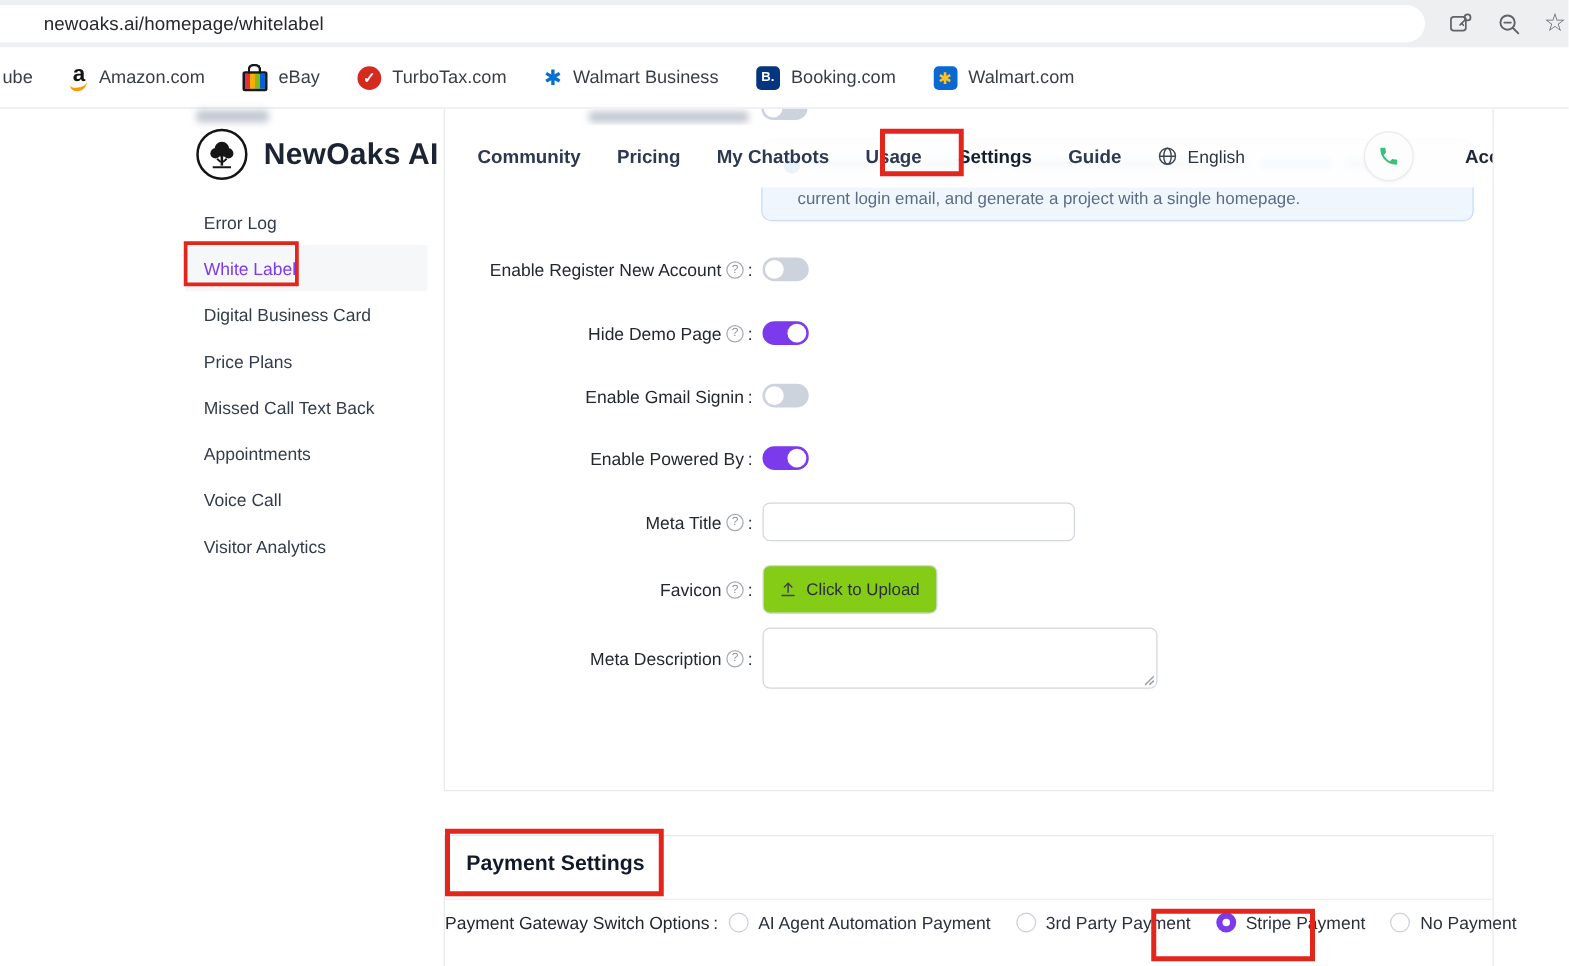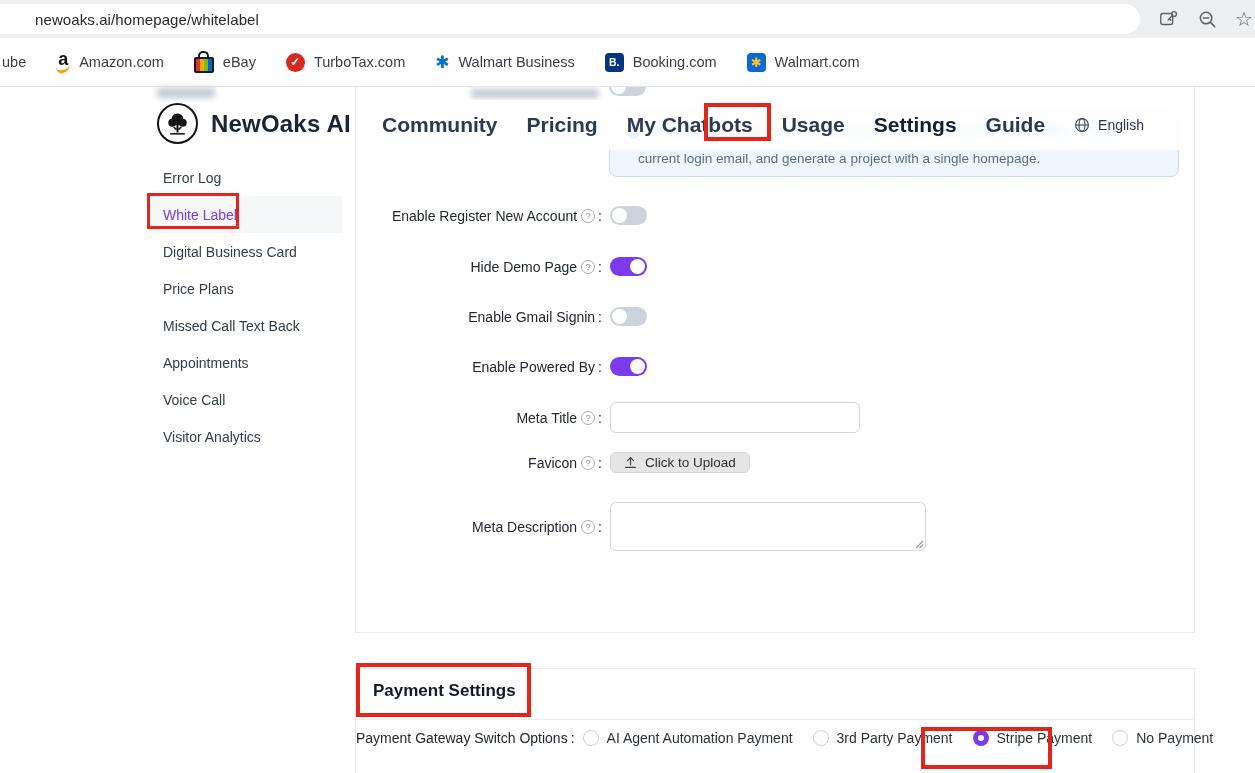--- a/index.html
+++ b/index.html
@@ -65,43 +65,43 @@
 
   
   .alert{position:absolute;left:253px;top:24px;width:570px;height:66px;background:#eff6fe;
          border:1px solid #c5dcf5;border-radius:8px;z-index:1;box-sizing:border-box;}
   .alert-dot{position:absolute;left:17px;top:14px;width:13px;height:13px;border-radius:50%;background:#2f7fe0;}
   .alert-l2{position:absolute;left:28px;top:39px;font-size:13.5px;color:#5d6c85;white-space:nowrap;}
 
   
   .topnav{position:absolute;left:0;top:13px;width:100%;height:50px;background:rgba(255,255,255,.9);
           z-index:2;display:flex;align-items:center;gap:29px;padding:0 4px 0 26px;box-sizing:border-box;}
-  .tn-item{font-size:21px;font-weight:600;color:#2d3950;cursor:pointer;white-space:nowrap;}
+  .tn-item{font-size:15px;font-weight:600;color:#2d3950;cursor:pointer;white-space:nowrap;}
   .tn-item.active{font-weight:700;color:#161f30;}
   .lang{margin-left:auto;display:flex;align-items:center;gap:8px;font-size:14px;font-weight:400;color:#2e3542;cursor:pointer;}
   .phone-badge{margin-left:66px;width:38px;height:38px;border-radius:50%;border:1px solid #e9ebee;
                background:#fdfdfe;display:flex;align-items:center;justify-content:center;
                box-shadow:0 1px 3px rgba(0,0,0,.05);cursor:pointer;flex:none;}
   .account{margin-left:12px;font-size:15px;font-weight:700;color:#1e2637;white-space:nowrap;cursor:pointer;}
 
   
   .frow{position:absolute;left:0;width:100%;display:flex;align-items:center;}
   .flabel{width:246px;display:flex;justify-content:flex-end;align-items:center;font-size:14px;color:#23282f;white-space:nowrap;}
   .colon{margin-left:3px;}
   .help{display:inline-flex;align-items:center;justify-content:center;width:14px;height:14px;border-radius:50%;
         border:1px solid #a6abb3;color:#8e949c;font-size:9.5px;margin-left:4px;box-sizing:border-box;cursor:pointer;}
   .ctrl{margin-left:8px;display:flex;align-items:center;}
   .toggle{position:relative;display:inline-block;width:37px;height:19px;border-radius:10px;background:#ccd3dd;cursor:pointer;flex:none;}
   .toggle::after{content:"";position:absolute;top:2px;left:2px;width:15px;height:15px;border-radius:50%;background:#fff;}
   .toggle.on{background:#7c3aed;}
   .toggle.on::after{left:auto;right:2px;}
   .tinput{width:250px;height:31px;border:1px solid #d2d7dd;border-radius:6px;background:#fff;
           box-sizing:border-box;padding:0 10px;font:inherit;font-size:14px;color:#23282f;}
-  .upload-btn{display:flex;align-items:center;gap:8px;height:21px;padding:0 13px;border:1px solid #d2d7dd;
-          border-radius:6px;background:#e5e5e5;font-family:inherit;font-size:13.5px;color:#2a2f36;cursor:pointer;}
+  .upload-btn{display:flex;align-items:center;gap:8px;height:39px;padding:0 13px;border:1px solid #d2d7dd;
+          border-radius:6px;background:#84cc16;font-family:inherit;font-size:13.5px;color:#2a2f36;cursor:pointer;}
   .tarea-wrap{position:relative;}
   .tarea{display:block;width:316px;height:49px;border:1px solid #d2d7dd;border-radius:6px;background:#fff;
          box-sizing:border-box;resize:none;font:inherit;padding:6px 10px;}
   .resize-h{position:absolute;right:2px;bottom:2px;pointer-events:none;line-height:0;}
 
   
   .footerband{position:absolute;left:0;bottom:0;width:100%;height:48px;background:#f0f2f4;border-top:1px solid #e7e9ec;z-index:3;}
   .submit{position:absolute;right:16px;top:10px;height:28px;padding:0 15px;background:#101114;color:#fff;
           border:none;border-radius:6px;font-family:inherit;font-size:13.5px;font-weight:600;cursor:pointer;}
 

